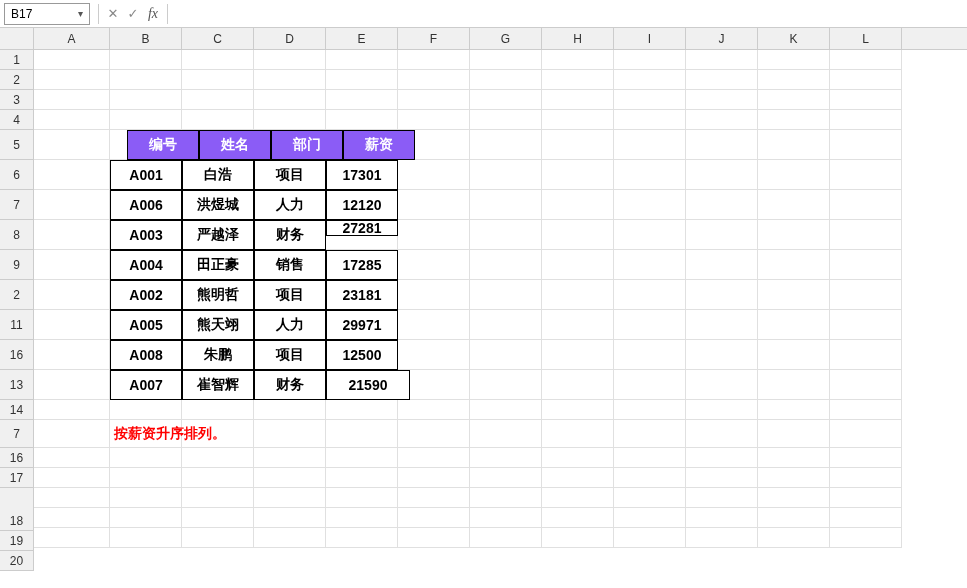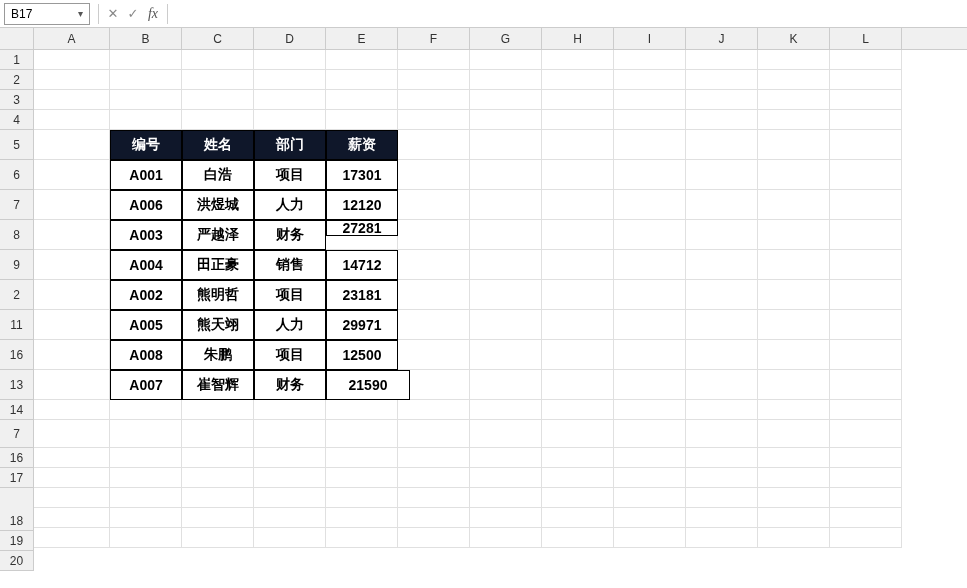--- a/index.html
+++ b/index.html
@@ -13,21 +13,21 @@
 .fb-fx { font-style: italic; font-family: "Times New Roman", serif; color: #555; font-size: 14px; }
 .fb-input { flex: 1; height: 22px; border: none; outline: none; padding: 0 6px; font-size: 12px; }
 .grid-area { position: relative; }
 .corner { position: absolute; left: 0; top: 0; width: 34px; height: 22px; background: #f0f0f0; border-right: 1px solid #ccc; border-bottom: 1px solid #ccc; z-index: 3; }
 .col-headers { position: absolute; left: 34px; top: 0; right: 0; height: 22px; display: flex; background: #f0f0f0; border-bottom: 1px solid #ccc; z-index: 2; }
 .col-h { border-right: 1px solid #ccc; display: flex; align-items: center; justify-content: center; color: #333; font-size: 12px; }
 .row-headers { position: absolute; left: 0; top: 22px; width: 34px; background: #f0f0f0; border-right: 1px solid #ccc; z-index: 2; }
 .row-h { border-bottom: 1px solid #ccc; display: flex; align-items: center; justify-content: center; color: #333; font-size: 12px; }
 .cells { position: absolute; left: 34px; top: 22px; right: 0; bottom: 0; }
 .cell { position: absolute; border-right: 1px solid #e0e0e0; border-bottom: 1px solid #e0e0e0; display: flex; align-items: center; padding: 0 4px; font-size: 14px; color: #000; }
-.tbl-hdr { background: #0f172a; color: #fff; font-weight: bold; justify-content: center; border: 1px solid #000; }
+.tbl-hdr { background: #8b5cf6; color: #fff; font-weight: bold; justify-content: center; border: 1px solid #000; margin-left: 17px; }
 .tbl-cell { font-weight: bold; justify-content: center; border: 1px solid #000; background: #fff; }
 .note-cell { color: #ff0000; font-weight: bold; font-size: 14px; }
 </style>
 </head>
 <body>
 
 <div class="formula-bar">
   <div class="name-box">
     <span class="nb-text">B17</span>
     <span class="nb-caret">▾</span>
@@ -331,31 +331,32 @@
       <div class="cell tbl-cell" style="left: 148px; top: 140px; width: 72px; height: 30px;">洪煜城</div>
       <div class="cell tbl-cell" style="left: 220px; top: 140px; width: 72px; height: 30px;">人力</div>
       <div class="cell tbl-cell" style="left: 292px; top: 140px; width: 72px; height: 30px;">12120</div>
       <div class="cell tbl-cell" style="left: 76px; top: 170px; width: 72px; height: 30px;">A003</div>
       <div class="cell tbl-cell" style="left: 148px; top: 170px; width: 72px; height: 30px;">严越泽</div>
       <div class="cell tbl-cell" style="left: 220px; top: 170px; width: 72px; height: 30px;">财务</div>
       <div class="cell tbl-cell" style="left: 292px; top: 170px; width: 72px; height: 16px;">27281</div>
       <div class="cell tbl-cell" style="left: 76px; top: 200px; width: 72px; height: 30px;">A004</div>
       <div class="cell tbl-cell" style="left: 148px; top: 200px; width: 72px; height: 30px;">田正豪</div>
       <div class="cell tbl-cell" style="left: 220px; top: 200px; width: 72px; height: 30px;">销售</div>
-      <div class="cell tbl-cell" style="left: 292px; top: 200px; width: 72px; height: 30px;">14712</div>
+      <div class="cell tbl-cell" style="left: 292px; top: 200px; width: 72px; height: 30px;">17285</div>
       <div class="cell tbl-cell" style="left: 76px; top: 230px; width: 72px; height: 30px;">A002</div>
       <div class="cell tbl-cell" style="left: 148px; top: 230px; width: 72px; height: 30px;">熊明哲</div>
       <div class="cell tbl-cell" style="left: 220px; top: 230px; width: 72px; height: 30px;">项目</div>
       <div class="cell tbl-cell" style="left: 292px; top: 230px; width: 72px; height: 30px;">23181</div>
       <div class="cell tbl-cell" style="left: 76px; top: 260px; width: 72px; height: 30px;">A005</div>
       <div class="cell tbl-cell" style="left: 148px; top: 260px; width: 72px; height: 30px;">熊天翊</div>
       <div class="cell tbl-cell" style="left: 220px; top: 260px; width: 72px; height: 30px;">人力</div>
       <div class="cell tbl-cell" style="left: 292px; top: 260px; width: 72px; height: 30px;">29971</div>
       <div class="cell tbl-cell" style="left: 76px; top: 290px; width: 72px; height: 30px;">A008</div>
       <div class="cell tbl-cell" style="left: 148px; top: 290px; width: 72px; height: 30px;">朱鹏</div>
       <div class="cell tbl-cell" style="left: 220px; top: 290px; width: 72px; height: 30px;">项目</div>
       <div class="cell tbl-cell" style="left: 292px; top: 290px; width: 72px; height: 30px;">12500</div>
       <div class="cell tbl-cell" style="left: 76px; top: 320px; width: 72px; height: 30px;">A007</div>
       <div class="cell tbl-cell" style="left: 148px; top: 320px; width: 72px; height: 30px;">崔智辉</div>
       <div class="cell tbl-cell" style="left: 220px; top: 320px; width: 72px; height: 30px;">财务</div>
       <div class="cell tbl-cell" style="left: 292px; top: 320px; width: 84px; height: 30px;">21590</div>
+      <div class="cell note-cell" style="left: 76px; top: 370px; width: 200px; height: 28px; border: none;">按薪资升序排列。</div>
     </div>
 </div>
 
 </body></html>

